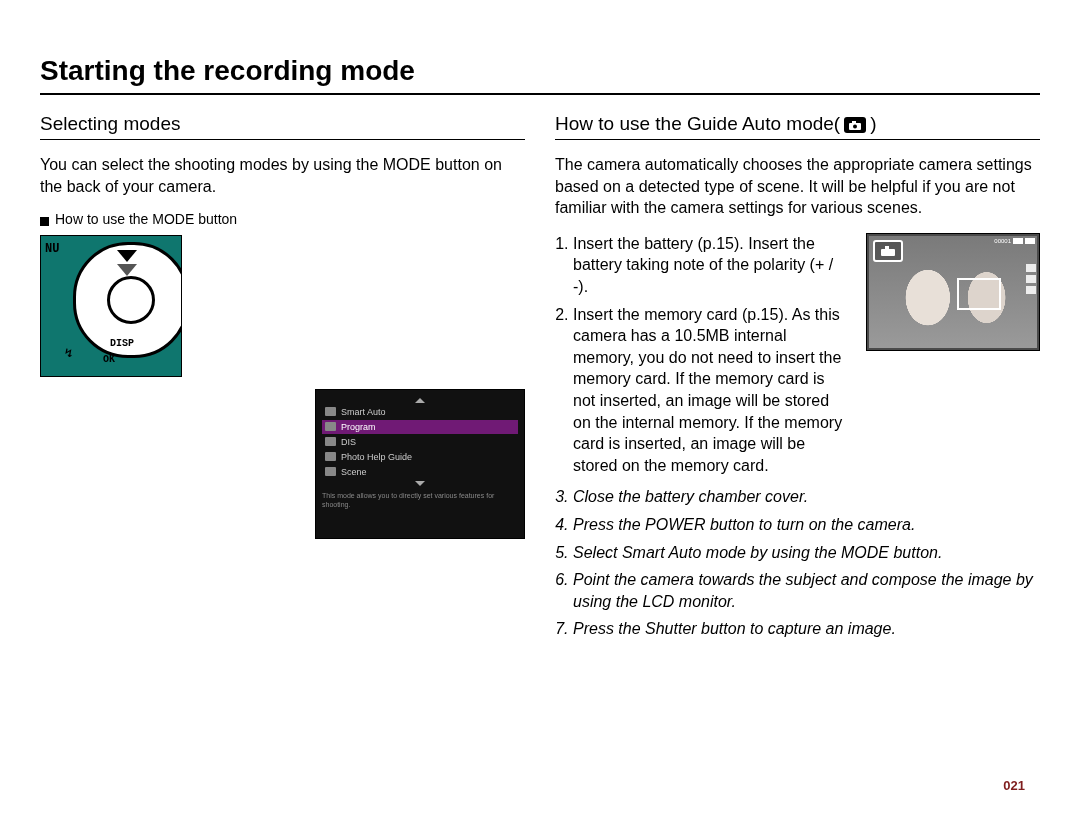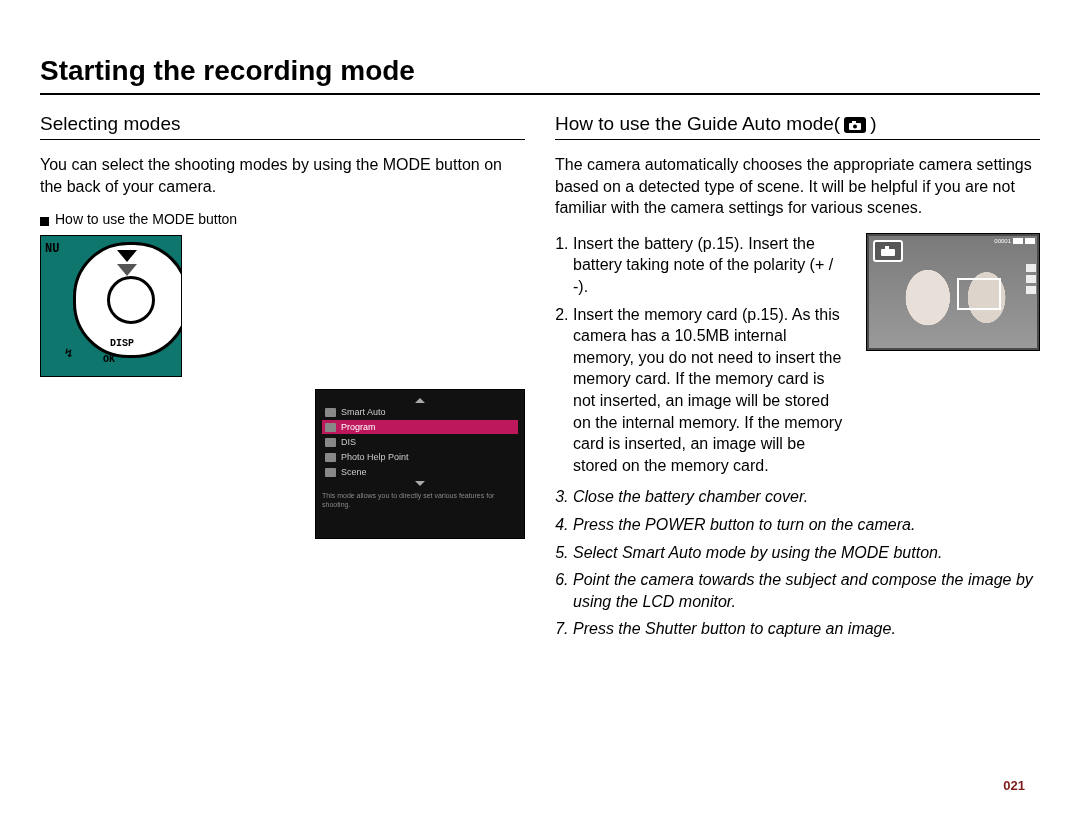--- a/index.html
+++ b/index.html
@@ -185,27 +185,27 @@
   }
   .menu-shot .arrow-up {
     width: 0; height: 0;
     border-left: 5px solid transparent;
     border-right: 5px solid transparent;
     border-bottom: 5px solid #aaa;
     margin: 0 auto 2px;
   }
   .menu-shot .row {
     display: flex;
-    align-items: flex-end;
+    align-items: flex-start;
     gap: 5px;
     padding: 2px 3px;
     margin: 1px 0;
   }
   .menu-shot .row.sel {
-    background: #be185d;
+    background: #701a75;
     color: #fff;
   }
   .menu-shot .icon {
     width: 11px;
     height: 9px;
     background: #888;
     border-radius: 1px;
     display: inline-block;
     flex: 0 0 11px;
   }
@@ -373,21 +373,21 @@
         <div class="row sel">
           <span class="icon"></span>
           <span>Program</span>
         </div>
         <div class="row">
           <span class="icon"></span>
           <span>DIS</span>
         </div>
         <div class="row">
           <span class="icon"></span>
-          <span>Photo Help Point</span>
+          <span>Photo Help Guide</span>
         </div>
         <div class="row">
           <span class="icon"></span>
           <span>Scene</span>
         </div>
         <div class="arrow-dn"></div>
         <div class="hint">This mode allows you to directly set various features for shooting.</div>
       </div>
     </div>
 

